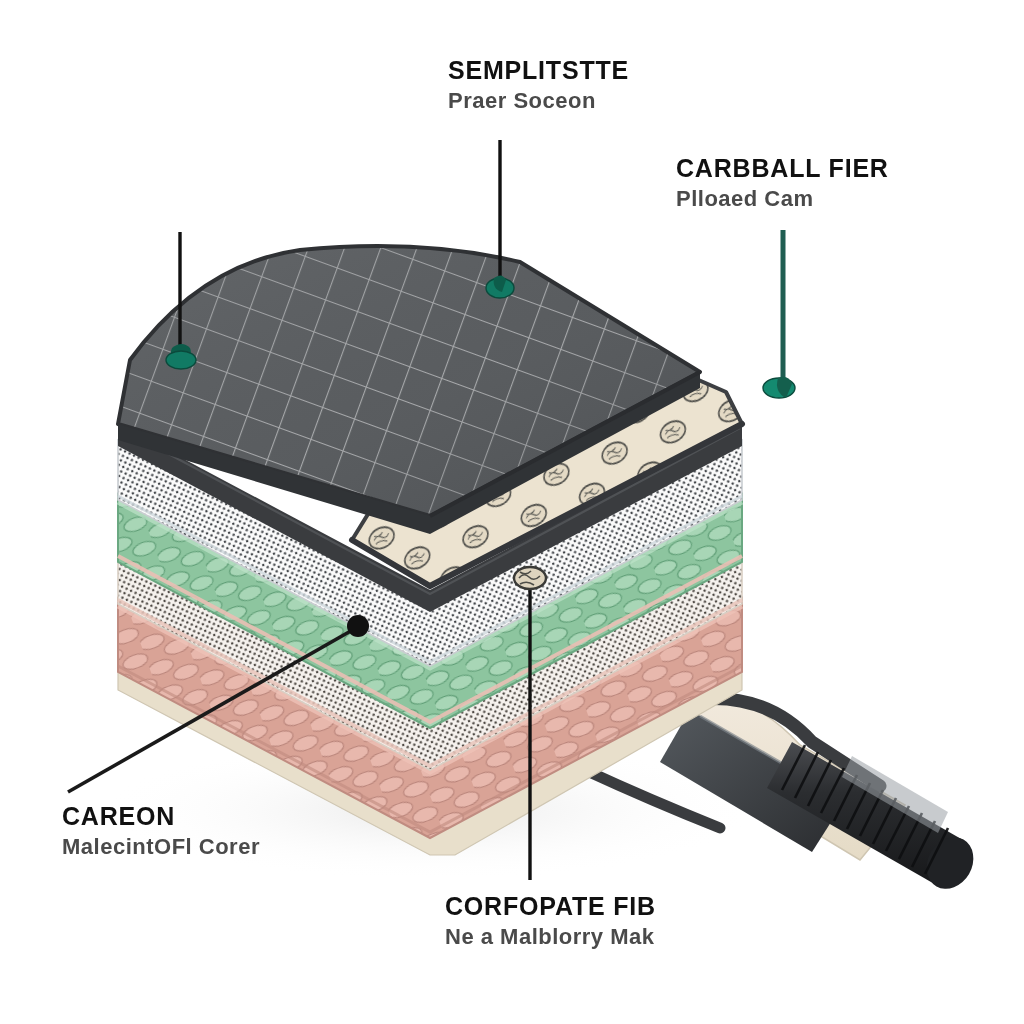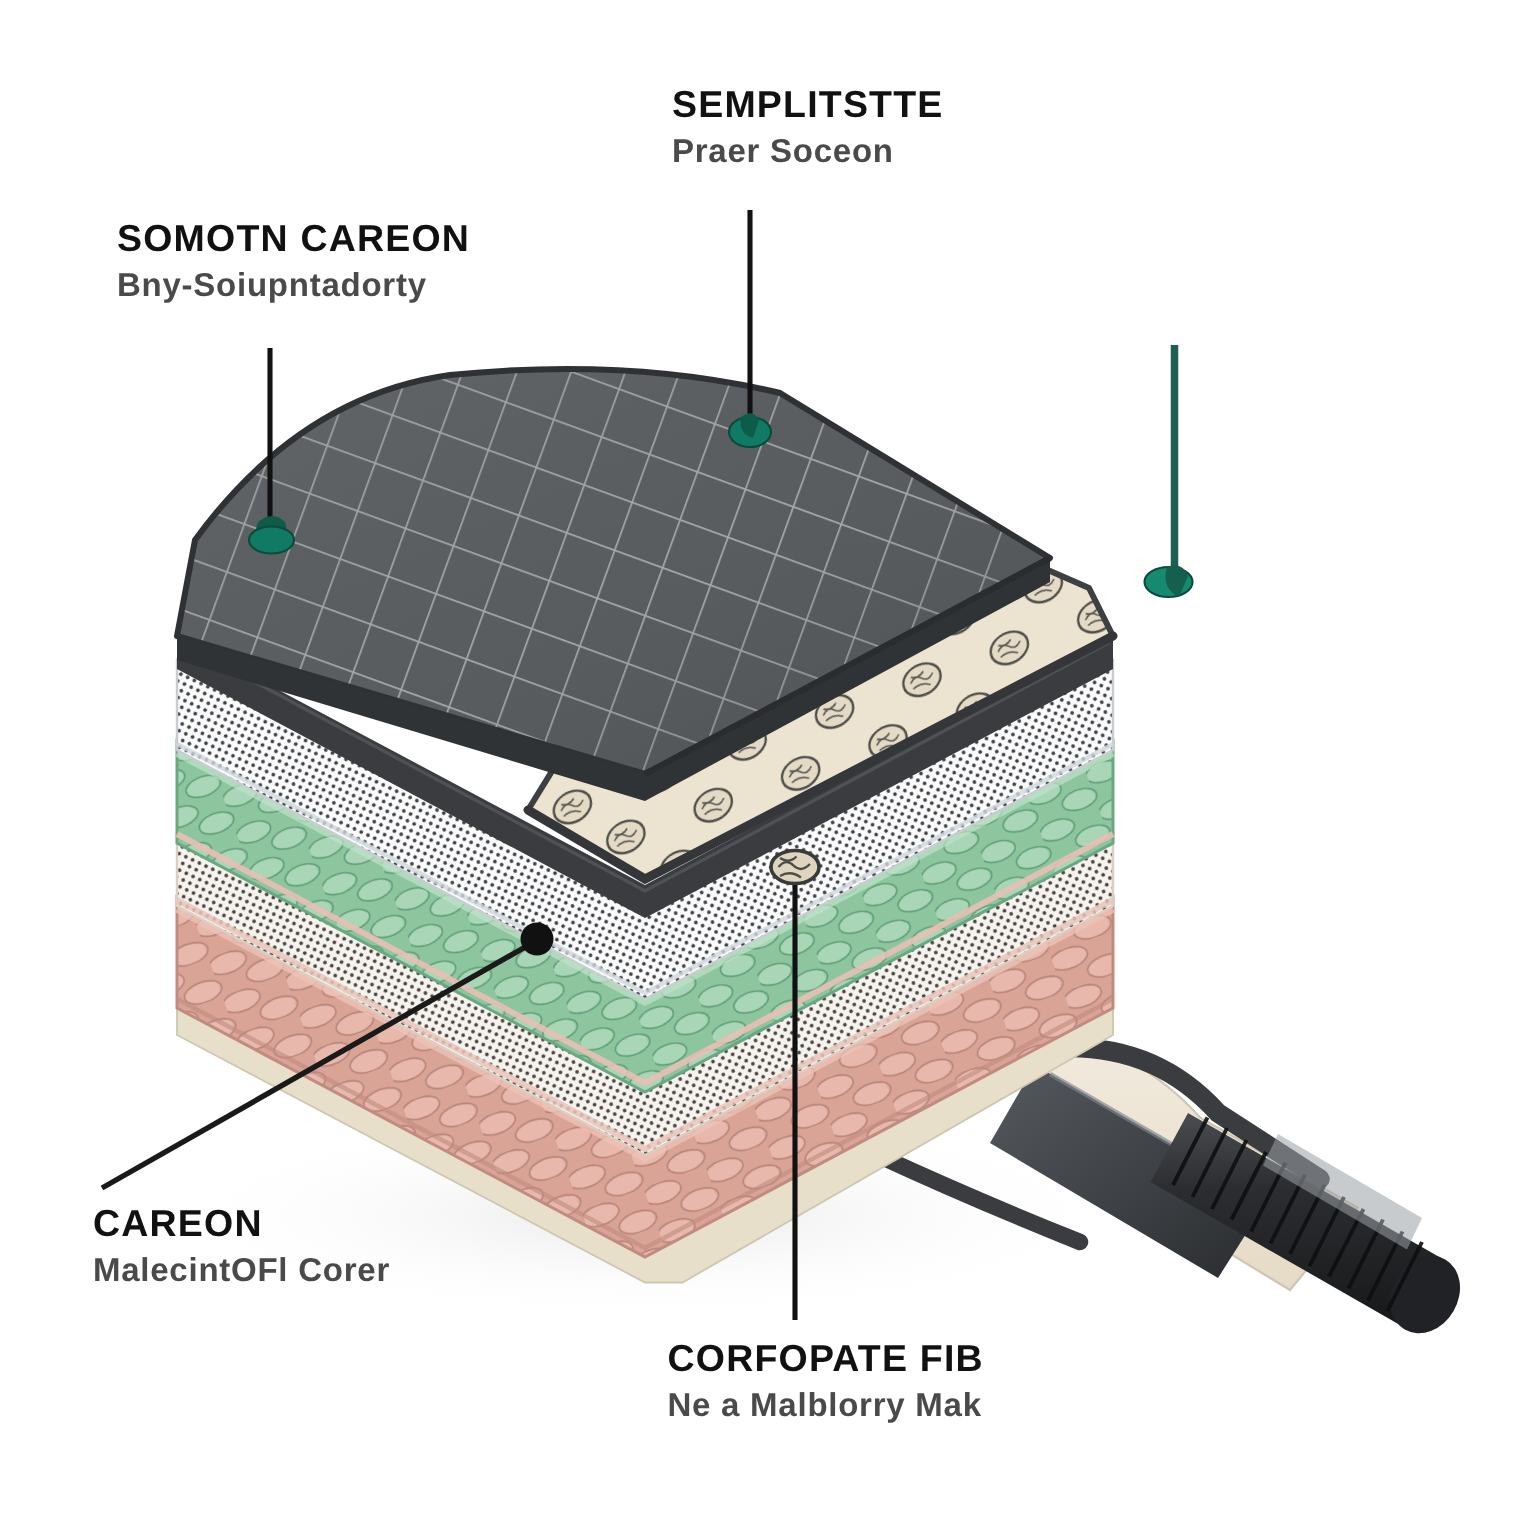--- a/index.html
+++ b/index.html
@@ -210,30 +210,30 @@
       </g>
 
       <g>
         <path d="M530 880 L530 578" stroke="#111111" stroke-width="3.4" fill="none"></path>
         <ellipse cx="530" cy="578" rx="16" ry="11" fill="#ded4bf" stroke="#3a3a37" stroke-width="2.4"></ellipse>
         <path d="M519 578 q5 -6 10 -1 q5 5 11 -1 M520 572 q6 4 11 -1 M520 584 q7 -4 14 1" stroke="#4e4e49" stroke-width="1.6" fill="none"></path>
       </g>
     </g>
   </svg>
 
-  <div class="callout c-topleft">
-    <div class="title">SOMOTN CAREON</div>
-    <div class="subtitle">Bny-Soiupntadorty</div>
-  </div>
 
   <div class="callout c-topcenter">
     <div class="title">SEMPLITSTTE</div>
     <div class="subtitle">Praer Soceon</div>
   </div>
 
+  <div class="callout c-topright">
+    <div class="title">CARBBALL FIER</div>
+    <div class="subtitle">Plloaed Cam</div>
+  </div>
 
   <div class="callout c-bottomleft">
     <div class="title">CAREON</div>
     <div class="subtitle">MalecintOFl Corer</div>
   </div>
 
   <div class="callout c-bottomcenter">
     <div class="title">CORFOPATE FIB</div>
     <div class="subtitle">Ne a Malblorry Mak</div>
   </div>

